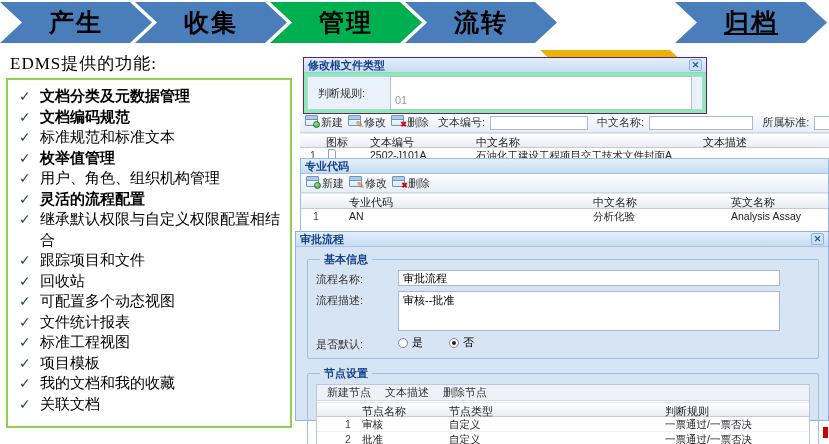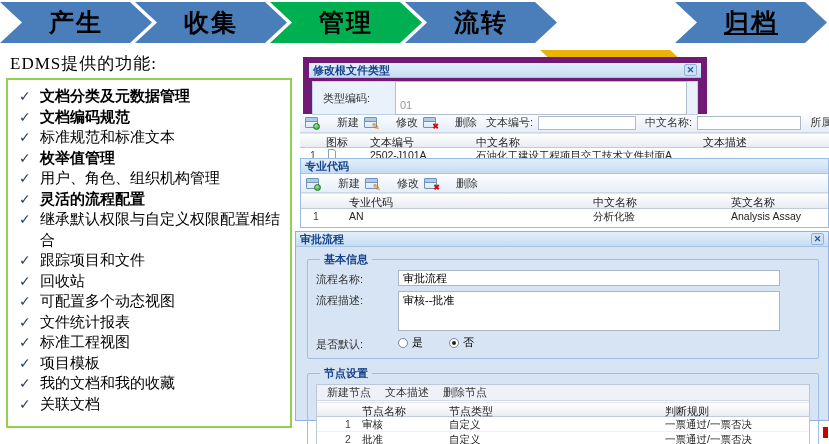--- a/index.html
+++ b/index.html
@@ -33,52 +33,52 @@
     height: 15px; background: linear-gradient(#e3f0fc, #c6dcf2);
     border-bottom: 1px solid #a5c4e6; display: flex; align-items: center; justify-content: space-between;
     padding: 0 4px; font-size: 11px; font-weight: bold; color: #15428b; line-height: 14px;
   }
   .xbtn { width: 13px; height: 12px; background: #cfe1f5; border: 1px solid #8fb1d9; border-radius: 2px;
     color: #2457a0; font-size: 9px; line-height: 10px; text-align: center; font-weight: bold; cursor: default; }
   .toolbar {
     display: flex; align-items: center; gap: 5px; padding: 0 5px; font-size: 11px; color: #333;
     background: linear-gradient(#fdfeff, #e7eef8); border-bottom: 1px solid #ccd8e6;
   }
-  .tbtn { display: inline-flex; align-items: center; gap: 19px; white-space: nowrap; }
+  .tbtn { display: inline-flex; gap: 3px; white-space: nowrap; }
   .micon { width: 13px; height: 11px; border: 1px solid #6e93bd; border-radius: 1px;
     background: linear-gradient(#fff, #dce9f7); position: relative; display: inline-block; }
   .micon::before { content: ""; position: absolute; left: 0; right: 0; top: 0; height: 3px;
     background: #aecbec; border-bottom: 1px solid #6e93bd; }
   .ov { position: absolute; font-weight: bold; }
   .ov-new { right: -3px; bottom: -3px; width: 7px; height: 7px; border-radius: 50%;
     background: radial-gradient(circle at 35% 30%, #9fe49f, #2e9e2e); border: 1px solid #1d7a1d; }
   .ov-edit { right: -4px; bottom: -5px; font-size: 10px; color: #d07818; font-weight: normal; }
   .ov-del { right: -4px; bottom: -4px; font-size: 8px; color: #cc1111; line-height: 8px; }
   .filter-lbl { margin-left: 4px; white-space: nowrap; }
   .filter-inp { height: 14px; border: 1px solid #aeb9ca; background: #fff; font-size: 10px; padding: 0 2px; }
   .gridhead { position: absolute; background: linear-gradient(#ffffff, #e8ecf2);
     border-bottom: 1px solid #c4cbd4; border-top: 1px solid #e2e7ee; font-size: 11px; color: #222; }
   .gridhead span, .gridrow span { position: absolute; top: 1px; white-space: nowrap; }
   .gridrow { position: absolute; background: #fff; font-size: 10.5px; color: #222; overflow: hidden; }
   .docicon { display: inline-block; width: 8px; height: 10px; background: #fff;
     border: 1px solid #8aa0b8; border-top-right-radius: 3px; }
   
   .modify-dialog { position: absolute; left: 303px; top: 57px; width: 404px; height: 57px;
-    border: 6px solid #701a75; background: #701a75; z-index: 3; }
+    border: 1px solid #701a75; background: #86efac; z-index: 3; }
   .modify-body { margin: 3px; height: 34px; background: #e9f1fa; border: 1px solid #bdd2ea;
     display: flex; align-items: center; padding: 0 10px; }
   .modify-body label { font-size: 11px; color: #333; width: 72px; }
   .modify-inp { flex: 1; height: 15px; background: #fff; border: 1px solid #b5becc;
     color: #999; font-size: 11px; line-height: 14px; padding: 16px 4px; }
   
   .ft-toolbar { position: absolute; left: 300px; top: 113px; width: 529px; height: 20px; z-index: 1; }
   .ft-head { left: 300px; top: 133px; width: 529px; height: 15px; z-index: 1; }
   .ft-row { left: 300px; top: 148px; width: 529px; height: 11px; z-index: 1; }
   
-  .spec-panel { position: absolute; left: 300px; top: 158px; width: 529px; height: 70px;
+  .spec-panel { position: absolute; left: 300px; top: 158px; width: 529px; height: 88px;
     border: 1px solid #99bbe8; background: #fff; z-index: 2; }
   .spec-toolbar { height: 19px; }
   .spec-head { left: 0; top: 34px; width: 527px; height: 16px; }
   .spec-row { left: 0; top: 50px; width: 527px; height: 18px; }
   
   .appr-win { position: absolute; left: 295px; top: 231px; width: 534px; height: 190px;
     border: 1px solid #8db2e3; background: #d7e4f3; z-index: 4; }
   .appr-body { padding: 5px 9px 0 11px; }
   fieldset { border: 1px solid #9fbfe0; border-radius: 2px; padding: 3px 8px 5px 8px; }
   legend { font-size: 11px; font-weight: bold; color: #15428b; padding: 0 4px; margin-left: 4px; }
@@ -217,21 +217,21 @@
   <span style="left:70px">2502-J101A</span>
   <span style="left:176px">石油化工建设工程项目交工技术文件封面A</span>
 </div>
 
 <div class="modify-dialog">
   <div class="titlebar">
     <span>修改根文件类型</span>
     <span class="xbtn">✕</span>
   </div>
   <div class="modify-body">
-    <label>类型编码:</label>
+    <label>判断规则:</label>
     <div class="modify-inp">01</div>
   </div>
 </div>
 
 <div class="spec-panel">
   <div class="titlebar">
     <span>专业代码</span>
   </div>
   <div class="toolbar spec-toolbar">
     <span class="tbtn">

